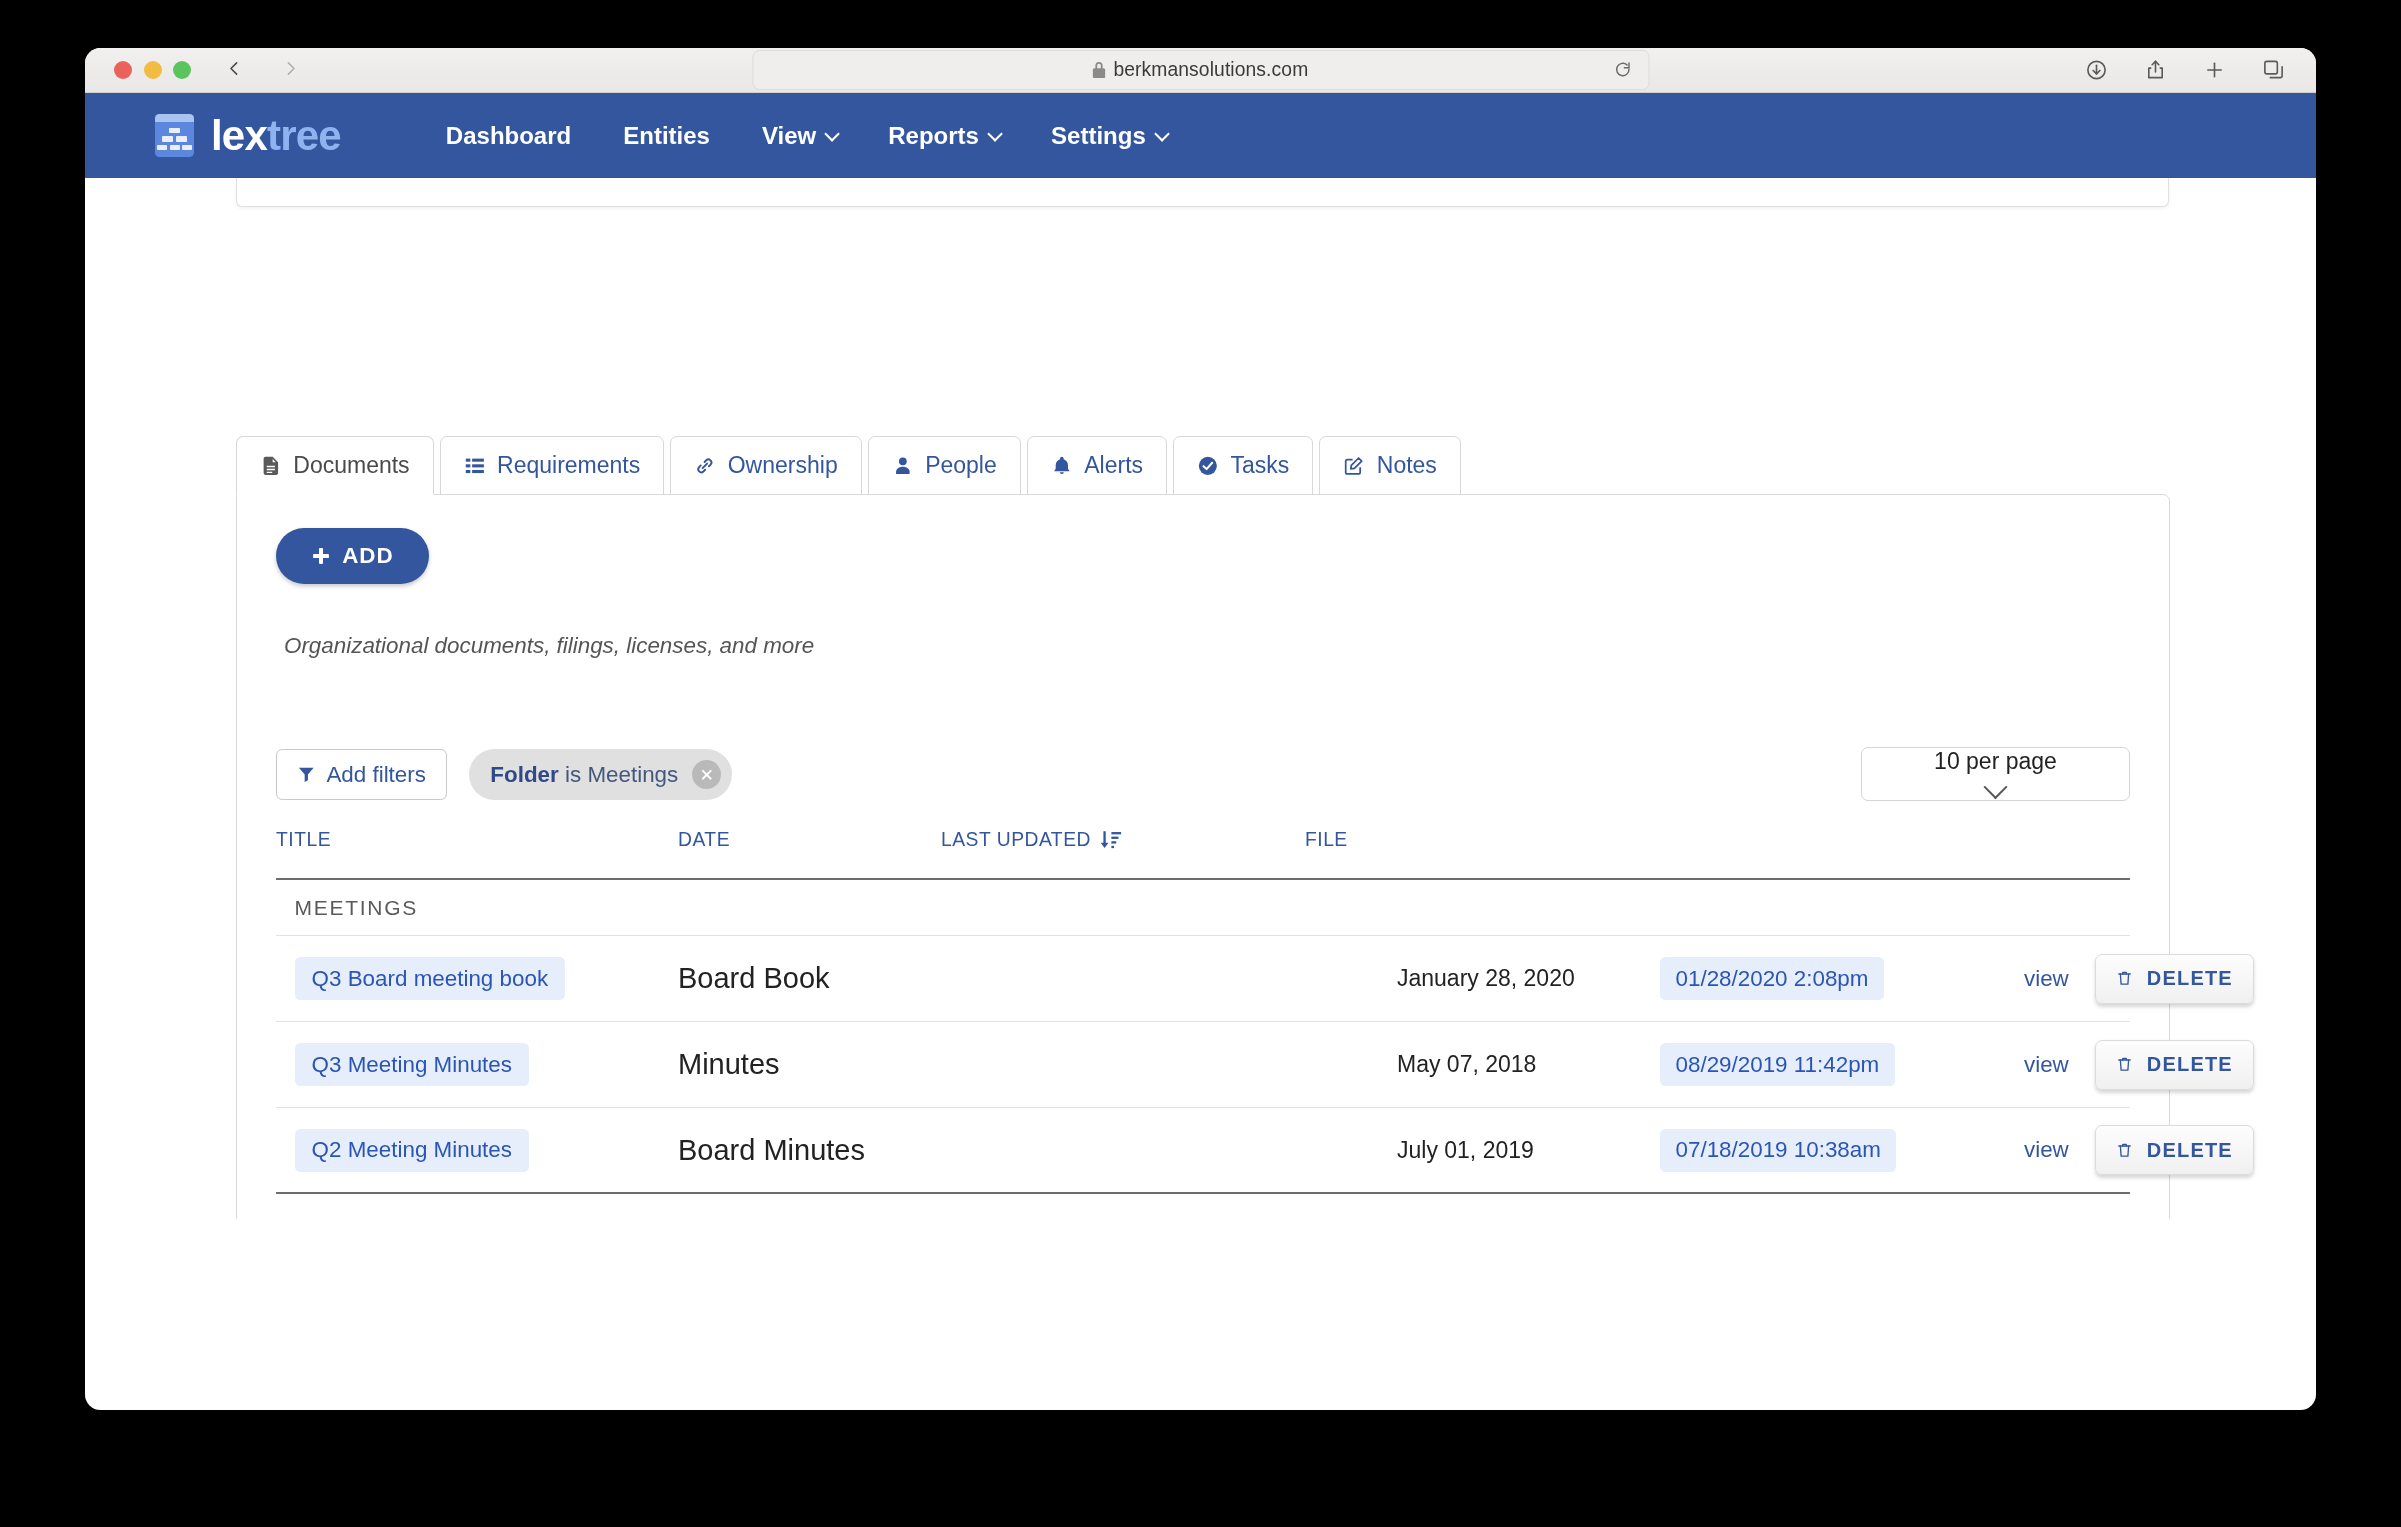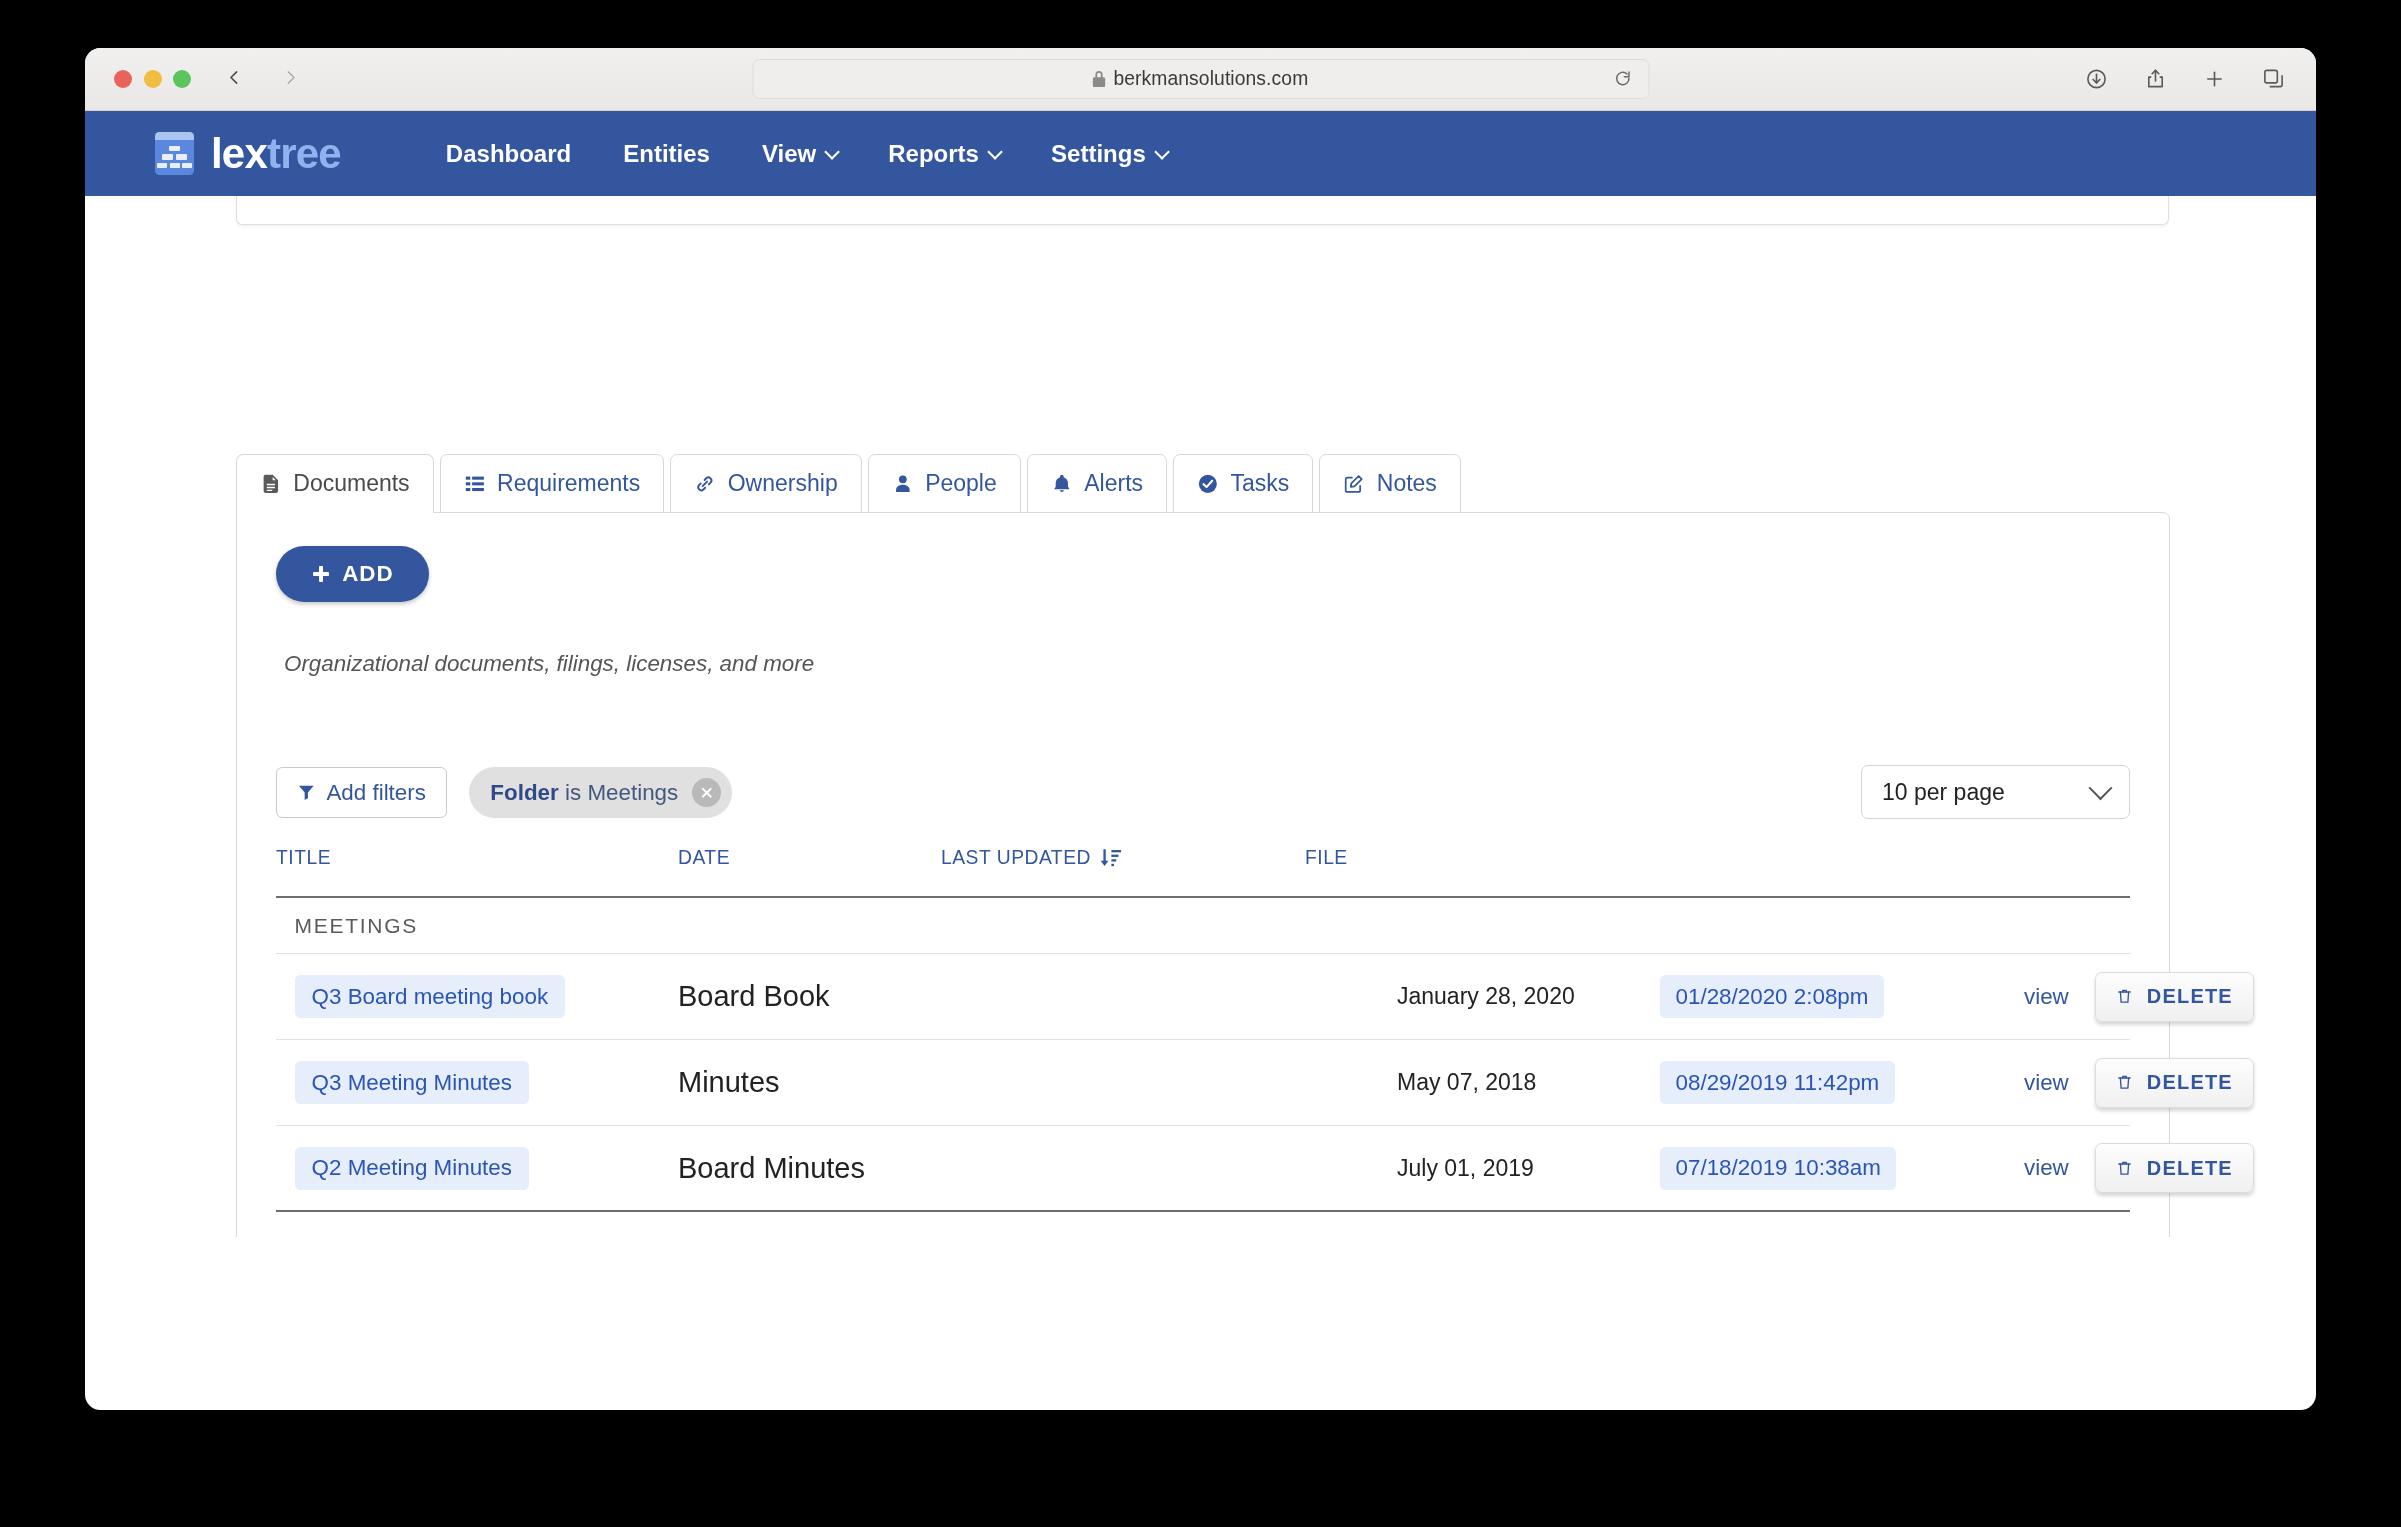--- a/index.html
+++ b/index.html
@@ -20,21 +20,21 @@
     width: 2231px;
     height: 1362px;
     background: #ffffff;
     border-radius: 15.5px;
     overflow: hidden;
     box-shadow: 0 14px 46px rgba(0,0,0,0.45);
   }
 
   .titlebar {
     position: relative;
-    height: 63px;
+    height: 45px;
     background: linear-gradient(180deg, #f1f0ef 0%, #e9e8e6 100%);
     border-bottom: 0.8px solid #d2d0cd;
     padding-left: 32px;
   }
 
   .traffic-lights {
     position: absolute;
     left: 29px;
     top: 50%;
     transform: translateY(-50%);
@@ -326,20 +326,21 @@
     height: 54px;
     background: #ffffff;
     border: 0.8px solid #d4d4d4;
     border-radius: 7px;
     display: flex;
     align-items: center;
     justify-content: space-between;
     padding: 0 20px;
     font-size: 23px;
     color: #222222;
+    flex-direction: column;
   }
   .chev-down {
     width: 17px; height: 17px;
     border-right: 2.3px solid #555;
     border-bottom: 2.3px solid #555;
     transform: rotate(45deg) translate(-3.1px,-3.1px);
   }
 
   
   .table {

